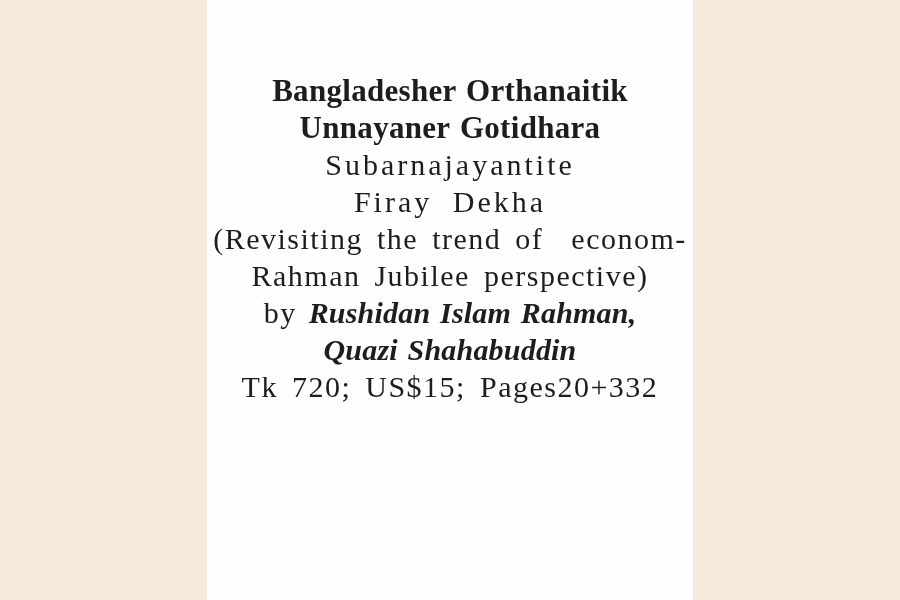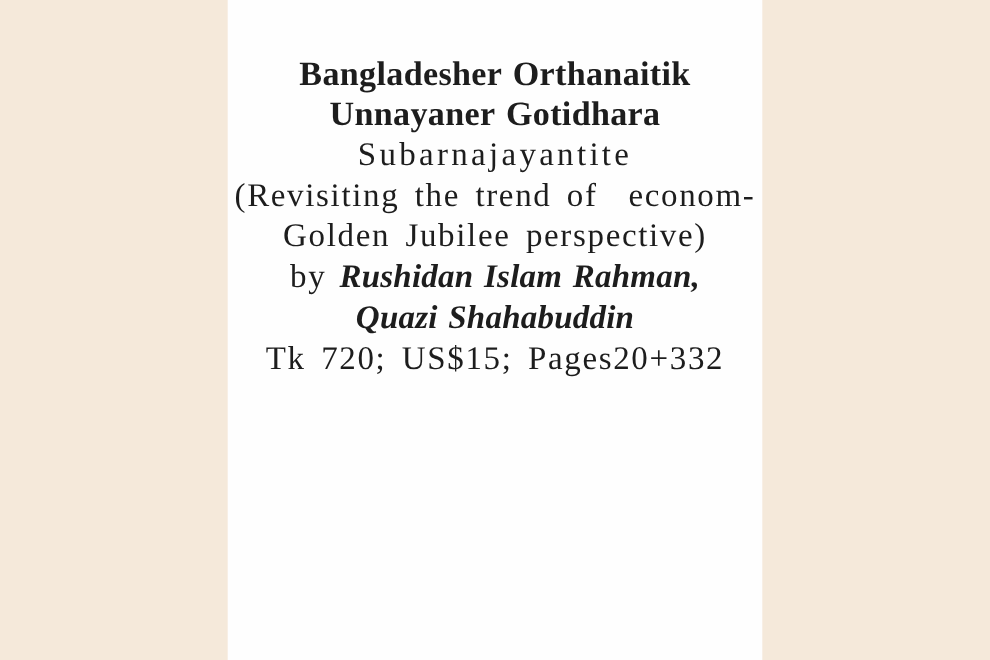--- a/index.html
+++ b/index.html
@@ -17,21 +17,21 @@
     width: 900px;
     height: 600px;
     display: flex;
     justify-content: center;
   }
   .panel {
     width: 486px;
     height: 600px;
     background: #fefefe;
     box-sizing: border-box;
-    padding-top: 48px;
+    padding-top: 72px;
     text-align: center;
     color: #1d1d1d;
     font-size: 30px;
   }
   .line {
     line-height: 37px;
     white-space: pre-wrap;
     letter-spacing: 1.5px;
     word-spacing: 5px;
   }
@@ -66,25 +66,26 @@
 
 <div class="page">
   <div class="panel">
 
     <div class="line title">Bangladesher Orthanaitik</div>
 
     <div class="line title">Unnayaner Gotidhara</div>
 
     <div class="line spaced">Subarnajayantite</div>
 
+    <div class="line spaced">Firay Dekha</div>
 
     <div class="line">(Revisiting the trend of  econom-</div>
 
 
-    <div class="line">Golden Jubilee perspective)</div>
+    <div class="line">Rahman Jubilee perspective)</div>
 
     <div class="line"><span class="byline-prefix">by</span><span class="bold-italic">Rushidan Islam Rahman,</span></div>
 
 
     <div class="line"><span class="bold-italic">Quazi Shahabuddin</span></div>
 
 
 
     <div class="line">Tk 720; US$15; Pages20+332</div>
 

